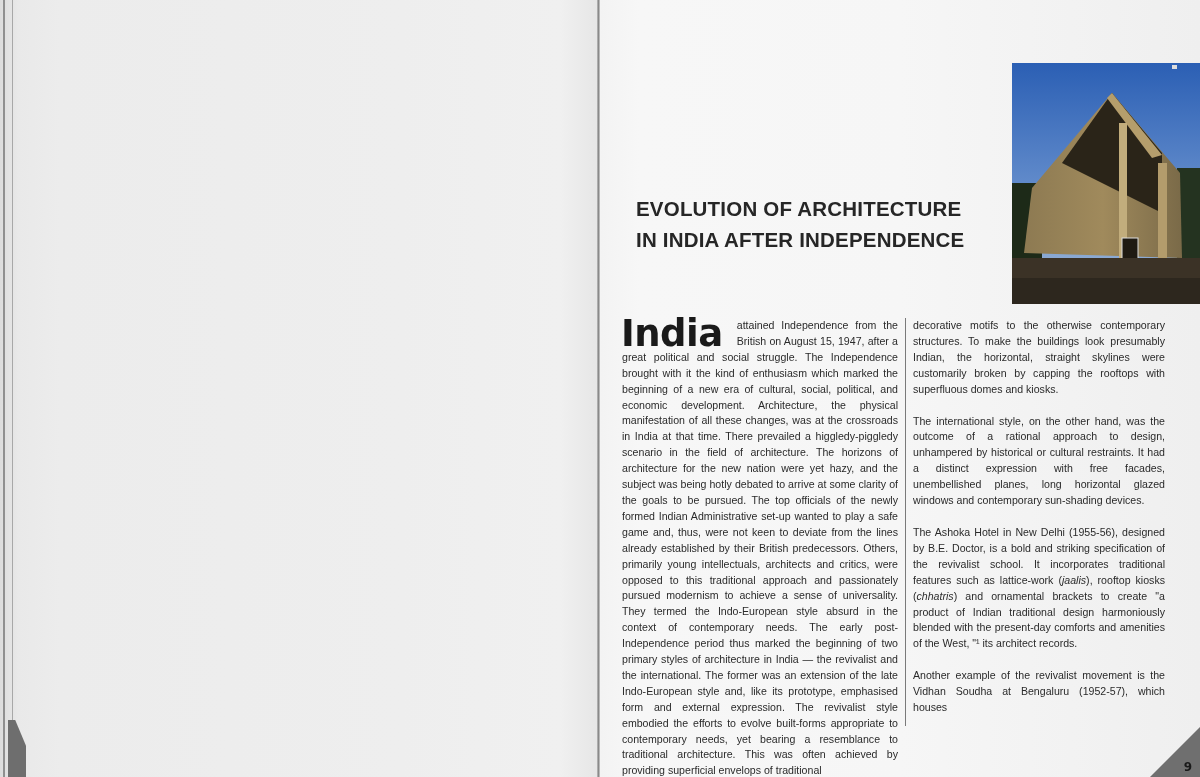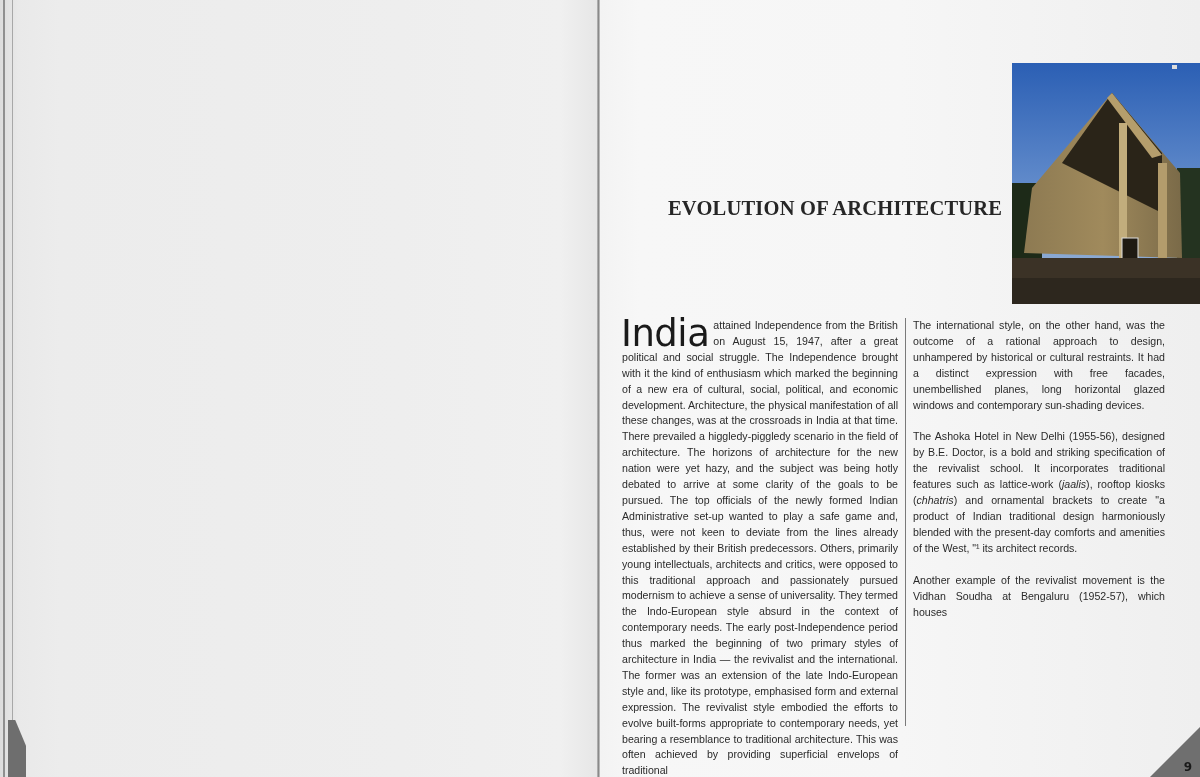--- a/index.html
+++ b/index.html
@@ -19,42 +19,42 @@
       position: absolute; left: 8px; top: 720px; width: 18px; height: 57px;
       background: #6e6e6e;
       clip-path: polygon(0 0, 40% 0, 100% 45%, 100% 100%, 0 100%);
     }
     .gutter { position: absolute; left: 597px; top: 0; width: 3px; height: 777px; background: linear-gradient(to right, #bfbfbf, #8a8a8a, #d0d0d0); }
     .right-page {
       position: absolute; left: 600px; top: 0; width: 600px; height: 777px;
       background: linear-gradient(to right, #f3f3f3 0px, #f7f7f7 40px, #f6f6f6 300px, #efefef 600px);
     }
     .title {
-      position: absolute; left: 68px; top: 193px; width: 360px;
-      font-family: Liberation Serif, serif; font-weight: bold;
+      position: absolute; left: 36px; top: 193px; width: 360px;
+      font-family: Liberation Sans, sans-serif; font-weight: bold;
       font-size: 20.5px; line-height: 31px; color: #262626; letter-spacing: 0.2px;
     }
     .photo {
       position: absolute; left: 412px; top: 63px; width: 188px; height: 241px; overflow: hidden;
       background: linear-gradient(to bottom, #2f62b3 0%, #4d7ec8 40%, #7a9fd4 60%, #a9b9c9 75%);
     }
     .photo svg { position: absolute; left: 0; top: 0; }
     .col {
       position: absolute; top: 318px;
       font-family: "Liberation Sans", sans-serif;
       font-size: 10.6px; line-height: 15.9px; color: #2a2a2a;
       text-align: justify;
     }
     .col-left { left: 22px; width: 276px; }
     .col-right { left: 313px; width: 252px; }
     .col-divider { position: absolute; left: 305px; top: 318px; width: 1px; height: 408px; background: #7a7a7a; }
     .dropcap-wrap { display: block; }
     .dropcap {
-      float: left; font-size: 37px; line-height: 30px; margin: 1px 4px 0 -1px;
-      color: #1a1a1a; font-family: "DejaVu Sans", sans-serif; letter-spacing: -0.5px;
+      float: left; font-size: 37px; line-height: 30px; margin: 1px 14px 0 -1px;
+      color: #1a1a1a; font-family: "DejaVu Sans", sans-serif; letter-spacing: -0.5px; font-weight: bold;
     }
     p { margin: 0 0 16px 0; }
     .col-left p { margin: 0; }
     .page-corner {
       position: absolute; right: 0; bottom: 0; width: 50px; height: 50px;
       background: #6f6f6f;
       clip-path: polygon(100% 0, 100% 100%, 0 100%);
     }
     .page-number {
       position: absolute; right: 8px; bottom: 3px;
@@ -73,20 +73,21 @@
     <div class="left-edge-2"></div>
     <div class="left-corner"></div>
   </div>
 
   <div class="gutter"></div>
 
   <div class="right-page">
 
     <div class="title">
       <div>EVOLUTION OF ARCHITECTURE</div>
+      <div>IN INDIA AFTER INDEPENDENCE</div>
     </div>
 
     <div class="photo" title="Concrete building with steep triangular roof and tall column against blue sky">
       <svg width="188" height="241" viewBox="0 0 188 241">
         <defs>
           <linearGradient id="sky" x1="0" y1="0" x2="0" y2="1">
             <stop offset="0" stop-color="#2b5fb4"></stop>
             <stop offset="0.6" stop-color="#6b93cf"></stop>
             <stop offset="1" stop-color="#a8bdd6"></stop>
           </linearGradient>
@@ -111,20 +112,21 @@
       </svg>
     </div>
 
     <div class="col col-left">
       <p class="dropcap-wrap"><span class="dropcap">India</span><span>attained Independence from the British on August 15, 1947, after a great political and social struggle. The Independence brought with it the kind of enthusiasm which marked the beginning of a new era of cultural, social, political, and economic development. Architecture, the physical manifestation of all these changes, was at the crossroads in India at that time. There prevailed a higgledy-piggledy scenario in the field of architecture. The horizons of architecture for the new nation were yet hazy, and the subject was being hotly debated to arrive at some clarity of the goals to be pursued. The top officials of the newly formed Indian Administrative set-up wanted to play a safe game and, thus, were not keen to deviate from the lines already established by their British predecessors. Others, primarily young intellectuals, architects and critics, were opposed to this traditional approach and passionately pursued modernism to achieve a sense of universality. They termed the Indo-European style absurd in the context of contemporary needs. The early post-Independence period thus marked the beginning of two primary styles of architecture in India — the revivalist and the international. The former was an extension of the late Indo-European style and, like its prototype, emphasised form and external expression. The revivalist style embodied the efforts to evolve built-forms appropriate to contemporary needs, yet bearing a resemblance to traditional architecture. This was often achieved by providing superficial envelops of traditional</span></p>
     </div>
 
     <div class="col-divider"></div>
 
     <div class="col col-right">
+      <p>decorative motifs to the otherwise contemporary structures. To make the buildings look presumably Indian, the horizontal, straight skylines were customarily broken by capping the rooftops with superfluous domes and kiosks.</p>
       <p>The international style, on the other hand, was the outcome of a rational approach to design, unhampered by historical or cultural restraints. It had a distinct expression with free facades, unembellished planes, long horizontal glazed windows and contemporary sun-shading devices.</p>
       <p><span>The Ashoka Hotel in New Delhi (1955-56), designed by B.E. Doctor, is a bold and striking specification of the revivalist school. It incorporates traditional features such as lattice-work (</span><em>jaalis</em><span>), rooftop kiosks (</span><em>chhatris</em><span>) and ornamental brackets to create "a product of Indian traditional design harmoniously blended with the present-day comforts and amenities of the West, "¹ its architect records.</span></p>
       <p>Another example of the revivalist movement is the Vidhan Soudha at Bengaluru (1952-57), which houses</p>
     </div>
 
     <div class="page-corner"></div>
     <div class="page-number">9</div>
   </div>
 </div>
 

